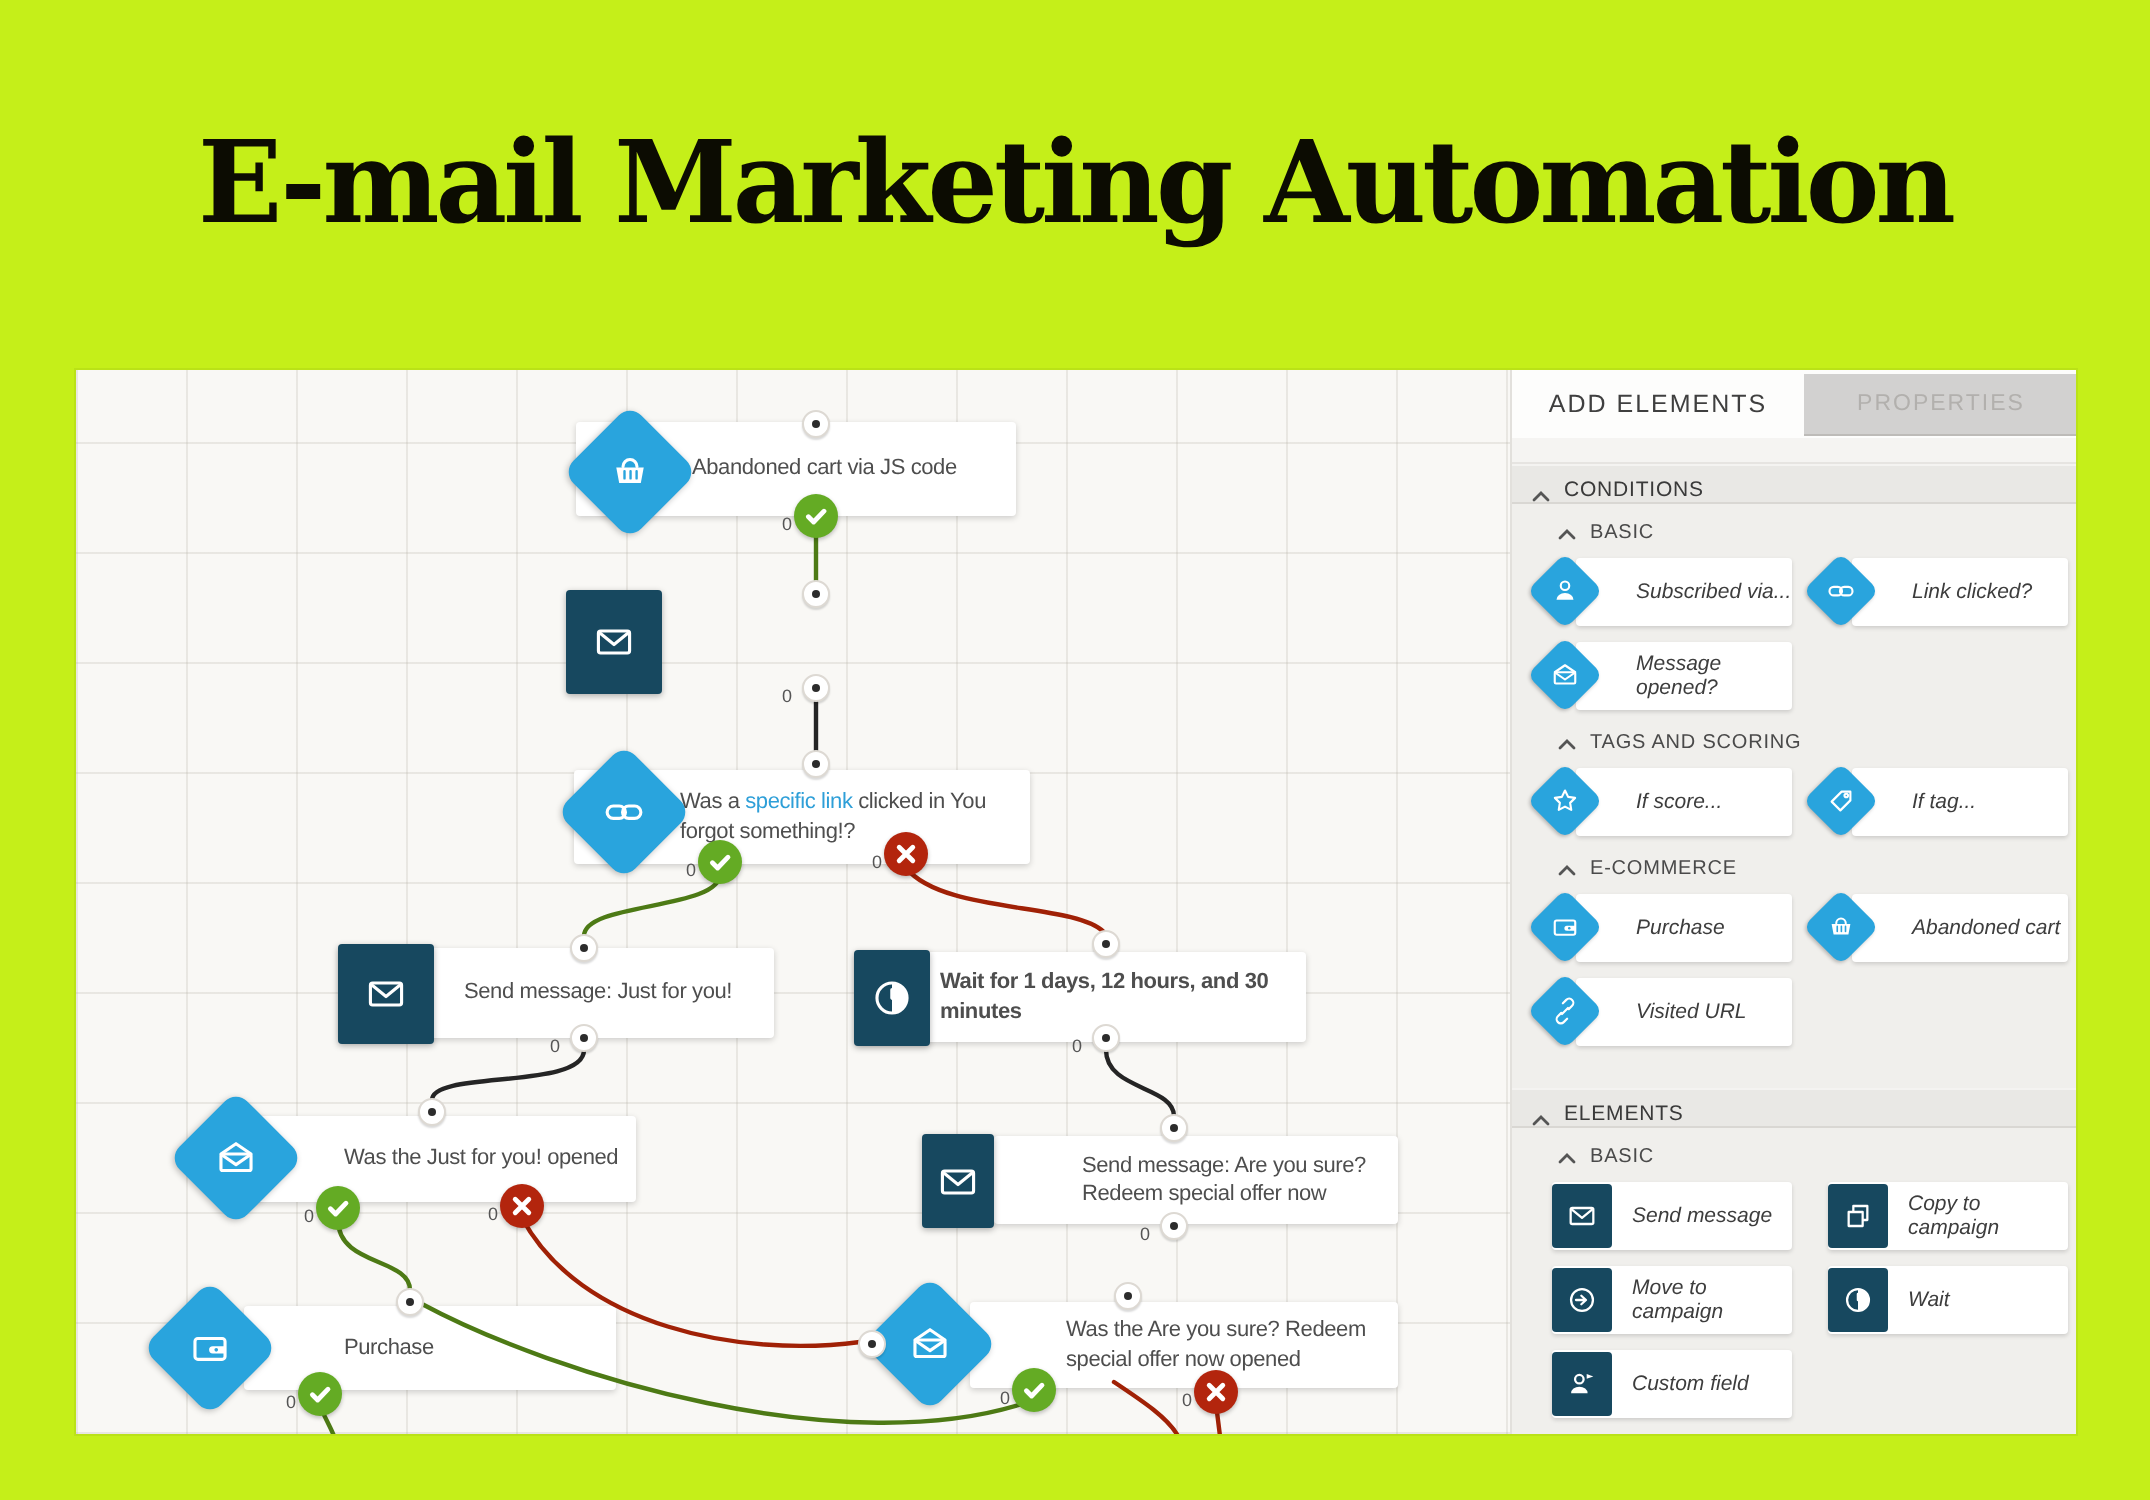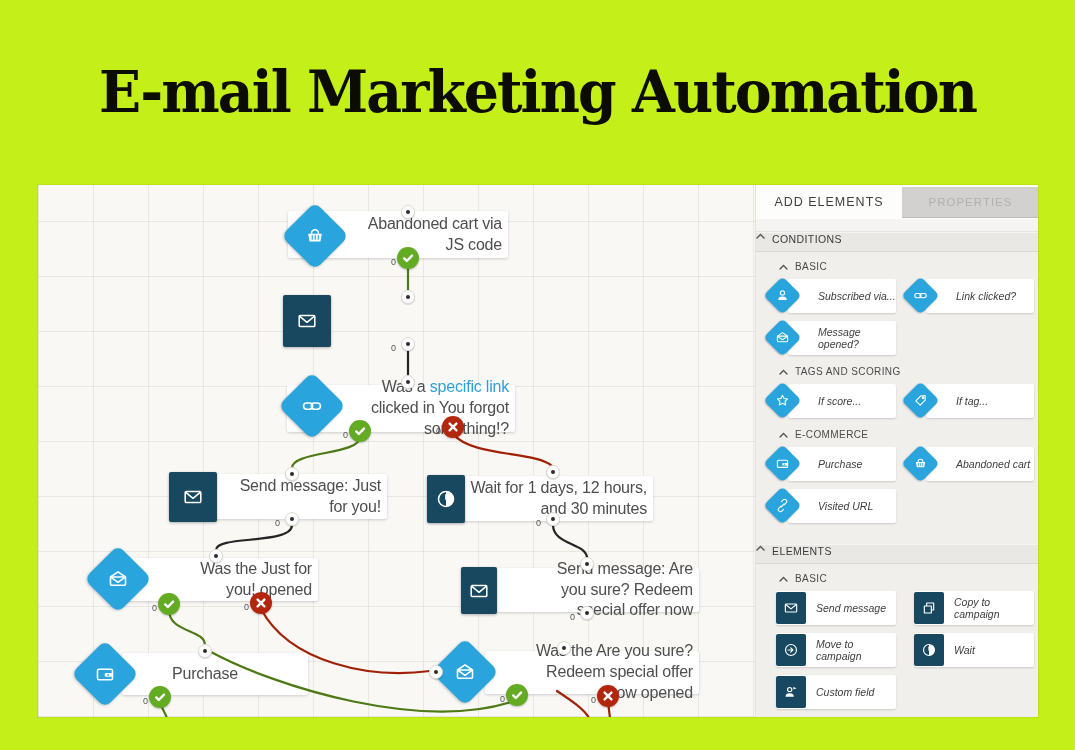--- a/index.html
+++ b/index.html
@@ -24,21 +24,21 @@
       repeating-linear-gradient(90deg, rgba(175,170,158,0.22) 0 1px, transparent 1px 55px);
   }
   .edges { position:absolute; left:0; top:0; z-index:2; }
   .edge { fill:none; stroke-width:2.2px; stroke-linecap:round; }
   .edge.green { stroke:#4d7a15; }
   .edge.black { stroke:#252525; }
   .edge.red   { stroke:#a02106; }
 
   .node { position:absolute; z-index:1; background:#fff; border-radius:2px;
           box-shadow:0 1px 3px rgba(0,0,0,0.18); display:flex; align-items:center;
-          font-size:16px; letter-spacing:-0.2px; line-height:1.3; color:#4e4e4e;text-align:right; }
+          font-size:11px; letter-spacing:-0.2px; line-height:1.3; color:#4e4e4e; }
   .node .lbl { display:block; padding-right:6px; }
   .node .lbl .lnk { color:#2e9fd8; }
 
   .dmd { position:absolute; background:#29a4dd; border-radius:8px; transform:rotate(45deg);
          box-shadow:0 1px 3px rgba(0,0,0,0.25); z-index:3; display:flex; align-items:center; justify-content:center; }
   .dmd .ic { transform:rotate(-45deg); display:flex; }
   .sqi { position:absolute; background:#17485f; border-radius:2px; box-shadow:0 1px 3px rgba(0,0,0,0.3);
          z-index:3; display:flex; align-items:center; justify-content:center; }
   .ic svg { display:block; }
 
@@ -56,21 +56,21 @@
   .sidebar { position:relative; width:283px; height:532px; background:#f0efec; overflow:hidden;
              border-left:1px solid #e2e0dc; font-size:10.5px; color:#3c3c3c; }
   .sb-tabs { position:relative; height:34px; background:#fdfdfc; }
   .tab-active { position:absolute; left:0; top:0; width:146px; height:34px; display:flex; align-items:center;
                 justify-content:center; font-size:12.5px; letter-spacing:1px; color:#3f3f3f; background:#fdfdfc; }
   .tab-disabled { position:absolute; left:146px; top:2px; width:137px; height:31px; display:flex; align-items:center;
                   justify-content:center; font-size:11.5px; letter-spacing:1px; color:#b2b0ad; background:#d2d1d0;
                   border-bottom:1px solid #bdbbb8; }
   .sb-strip { height:13px; background:#f5f4f2; border-bottom:1px solid #e6e4e1; }
   .sb-bar { height:20px; background:#e9e8e5; border-top:1px solid #f4f3f1; border-bottom:1px solid #d9d7d3;
-            display:flex; align-items:flex-start; font-size:10.5px; letter-spacing:0.4px; color:#3a3a3a; }
+            display:flex; align-items:flex-end; padding-left:10px; font-size:10.5px; letter-spacing:0.4px; color:#3a3a3a; }
   .sb-bar.actions { margin-top:19px; }
   .sb-sub { display:flex; align-items:center; padding-left:23px; margin:9px 0 7px 0;
             font-size:10px; letter-spacing:0.4px; color:#4a4a4a; }
   .carat { display:flex; margin-right:7px; }
   .sb-grid { display:grid; grid-template-columns:130px 130px; column-gap:8px; row-gap:8px; padding:0 5px 2px 10px;font-style:italic; }
   .sb-item { position:relative; height:34px; }
   .sb-item .box { position:absolute; left:22px; right:0; top:0; bottom:0; background:#fff; border-radius:2px;
                   box-shadow:0 1px 2px rgba(0,0,0,0.15); display:flex; align-items:center; }
   .sb-item .box .t { padding-left:30px; line-height:1.15; color:#3d3d3d; }
   .sb-item.sq .box { left:10px; }
@@ -165,21 +165,21 @@
           <span class="ic">
             <svg width="22" height="22" viewBox="0 0 24 24" fill="none" stroke="#fff" stroke-width="1.7" stroke-linecap="round" stroke-linejoin="round">
               <rect x="3.5" y="6" width="17" height="12" rx="1.2"></rect>
               <path d="M4.5 7.2 L12 13.4 L19.5 7.2"></path>
             </svg>
           </span>
         </div>
         <div class="dot" style="left: 247px; top: 282px;"></div>
         <div class="dot" style="left: 247px; top: 327px;"></div>
         <div class="cnt" style="left: 237px; top: 333px;">0</div>
-        <div class="node" style="left: 390px; top: 291px; width: 225px; height: 45px; padding-left: 42px;">
+        <div class="node" style="left: 390px; top: 291px; width: 225px; height: 45px; padding-left: 42px; font-weight: bold;">
           <span class="lbl"><span>Wait for 1 days, 12 hours, and 30 minutes</span></span>
         </div>
         <div class="sqi" style="left: 389px; top: 290px; width: 38px; height: 48px;">
           <span class="ic">
             <svg width="22" height="22" viewBox="0 0 24 24" fill="none" stroke="#fff" stroke-width="1.7" stroke-linecap="round" stroke-linejoin="round">
               <circle cx="12" cy="12" r="8.2"></circle>
               <path d="M12 4 a8.2 8.2 0 0 1 0 16.4 Z" fill="#fff" stroke="none"></path>
               <path d="M12 7.5 V12 l3.4 2" stroke-width="1.9"></path>
             </svg>
           </span>

